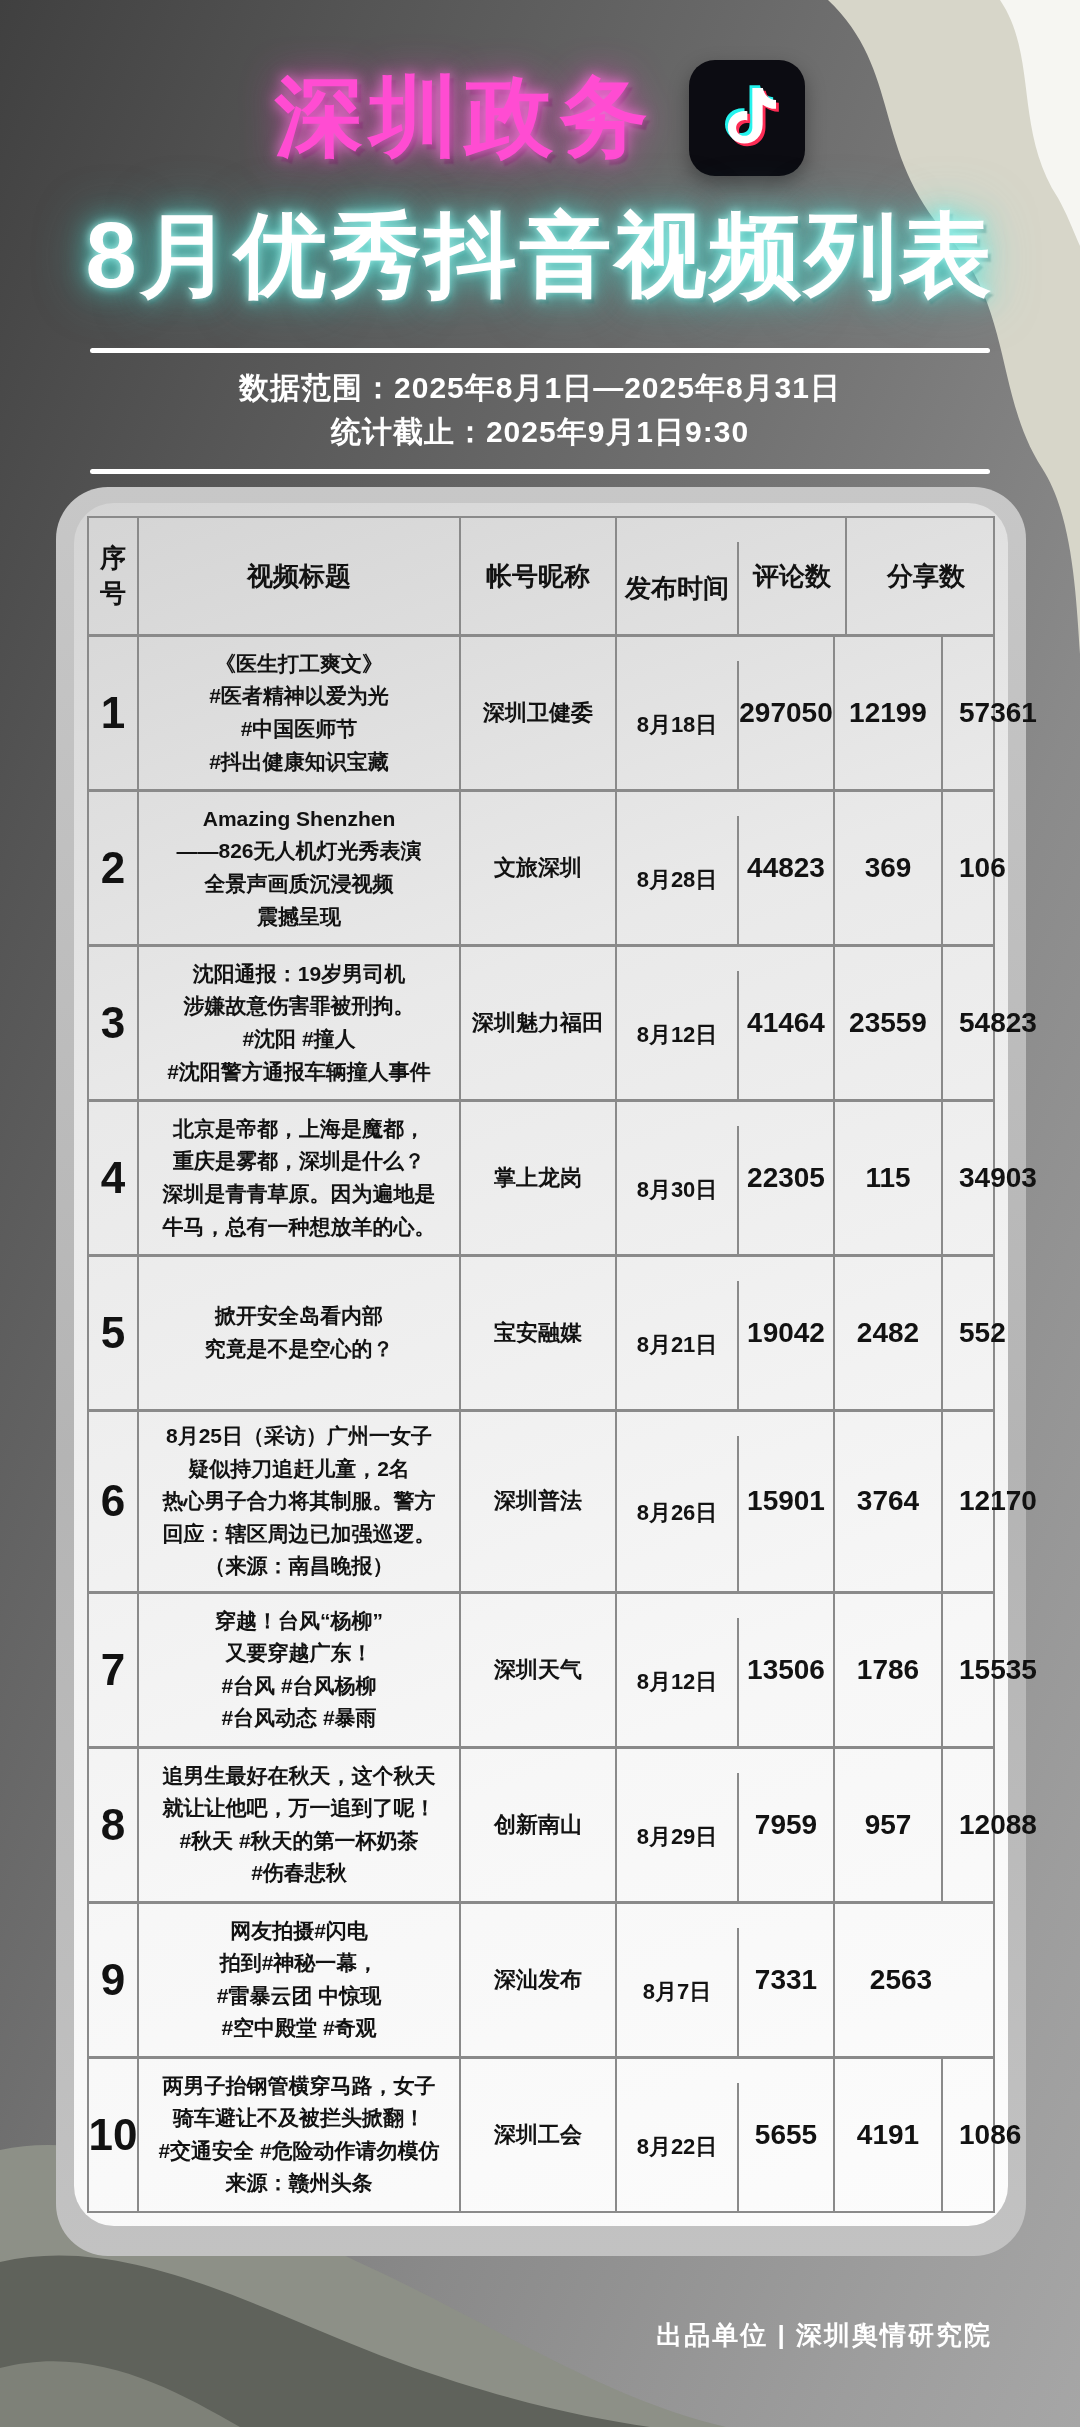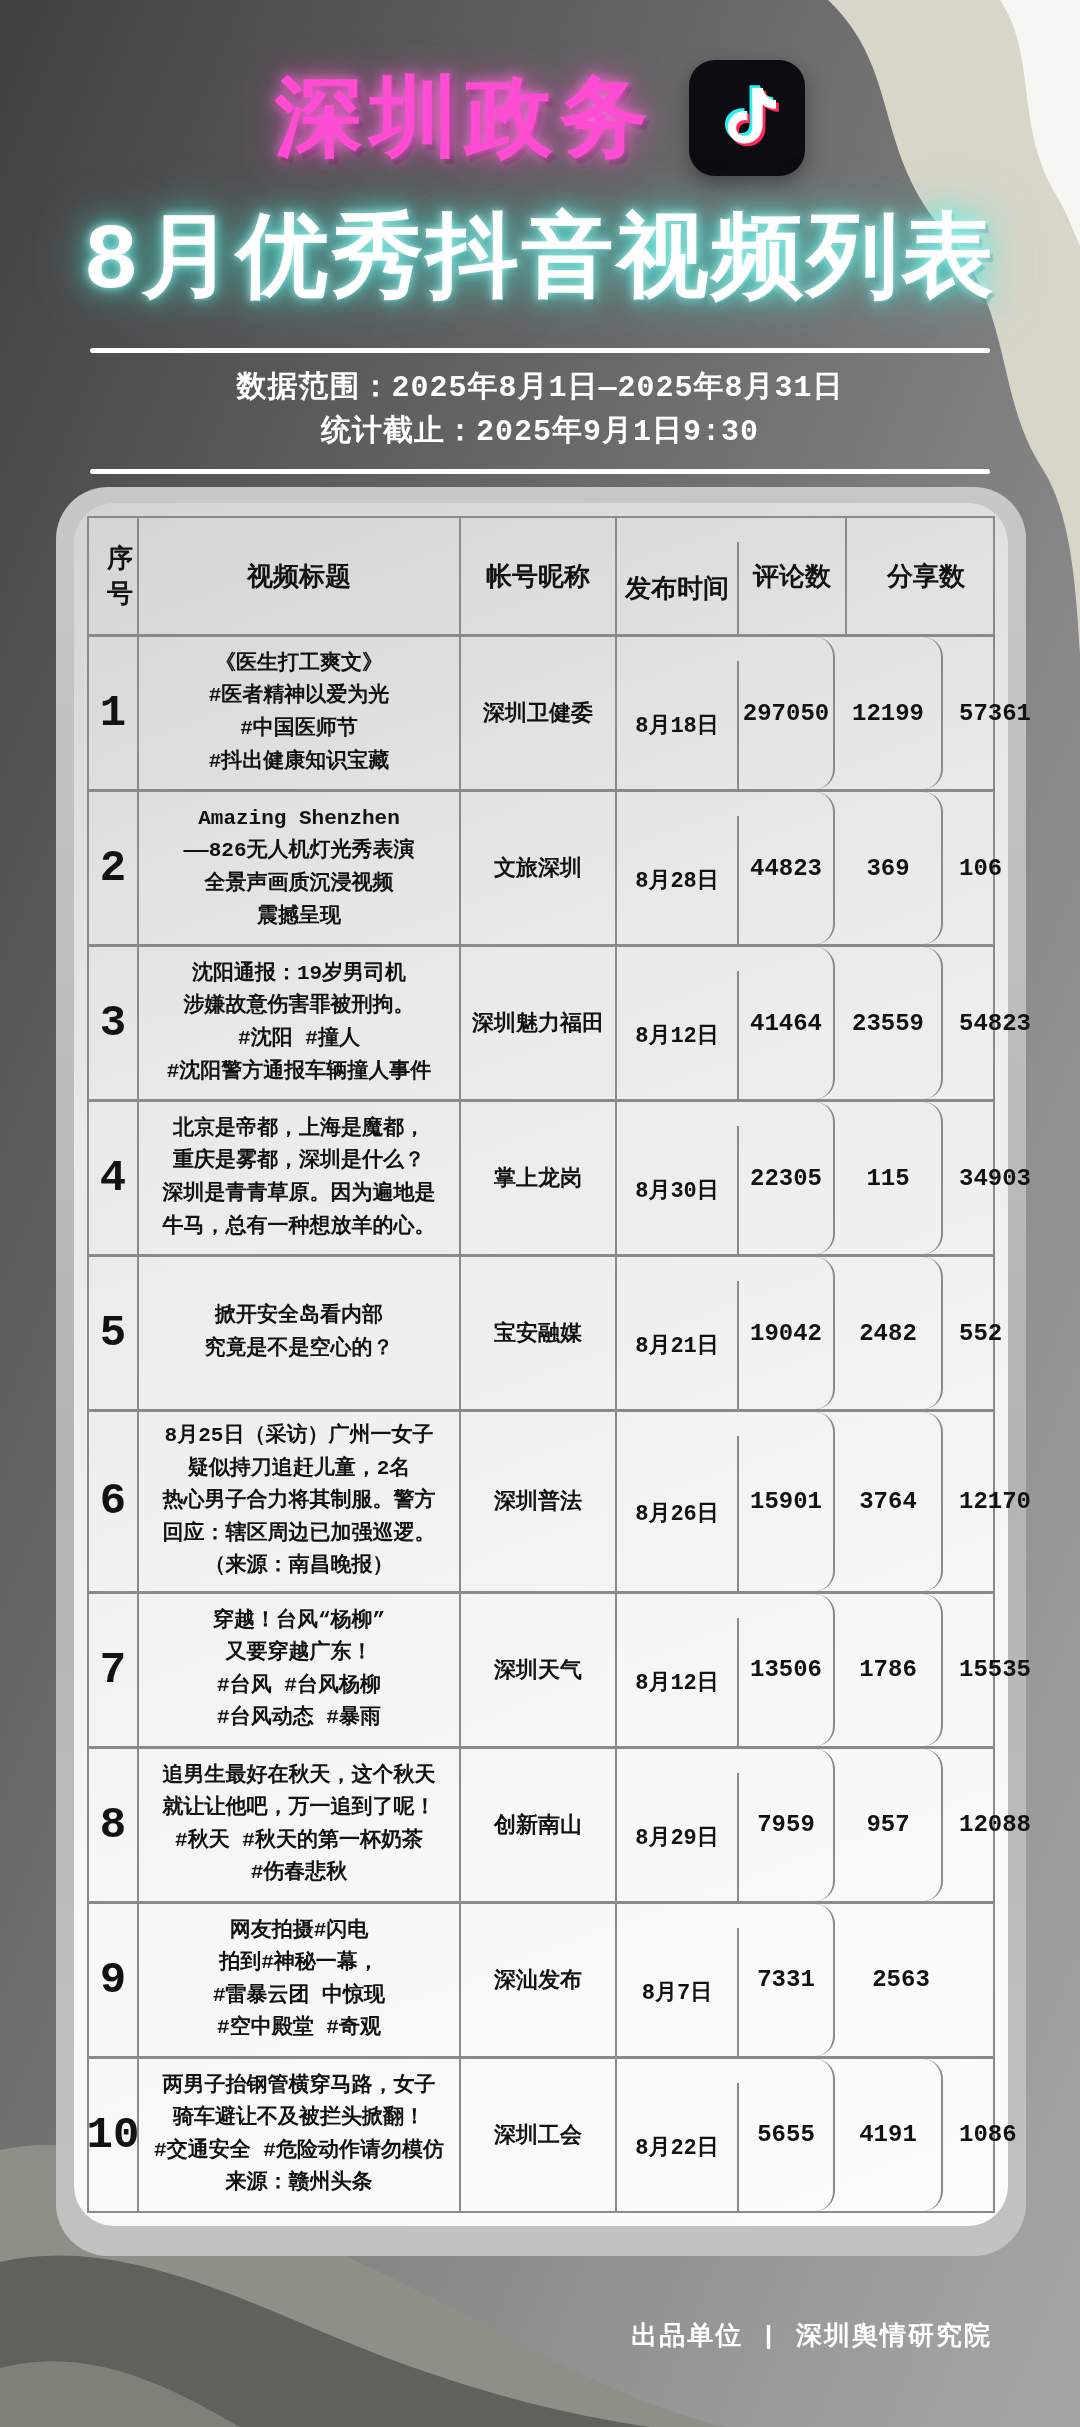--- a/index.html
+++ b/index.html
@@ -1,19 +1,19 @@
 <!DOCTYPE html>
 <html lang="zh"><head>
 <meta charset="utf-8">
 <style>
   html,body{margin:0;padding:0;}
   body{width:1080px;height:2427px;background:#6e6e6e;}
   .page{
     position:relative;width:1080px;height:2427px;overflow:hidden;
-    font-family:Liberation Mono, monospace;
+    font-family:Liberation Sans, sans-serif;
     background:linear-gradient(112deg,#404040 0%,#555555 18%,#6f6f6f 42%,#8a8a8a 66%,#9d9d9d 88%,#a6a6a6 100%);
   }
   svg.deco{position:absolute;left:0;top:0;z-index:0;pointer-events:none;}
   .content-layer{position:absolute;inset:0;z-index:1;}
 
   
   .title-row{position:absolute;top:58px;left:0;right:0;display:flex;justify-content:center;align-items:center;gap:34px;}
   .title-main{
     font-size:88px;font-weight:900;letter-spacing:7px;color:#ff4cd2;
     text-shadow:0 0 14px rgba(255,120,225,.95),0 0 36px rgba(255,60,205,.8),4px 5px 2px rgba(70,0,60,.35);
@@ -47,33 +47,33 @@
   }
   .grid{border:2px solid #8a8a8a;display:flex;flex-direction:column;color:#121212;}
   .t-body{display:contents;}
   .t-row{display:flex;border-top:3px solid #8a8a8a;min-height:152px;}
   .t-row.header{border-top:none;min-height:116px;}
   .td,.th{
     display:flex;align-items:center;justify-content:center;text-align:center;
     padding:8px 4px;box-sizing:border-box;border-right:2px solid #8a8a8a;
   }
   .td:last-child,.th:last-child{border-right:none;margin-left:12px;}
-  .col0{width:50px;flex:none;text-align:right;}
+  .col0{width:50px;flex:none;}
   .col1{width:322px;flex:none;}
   .col2{width:156px;flex:none;}
   .col3{width:122px;flex:none;margin-top:24px;}
   .col4{width:96px;flex:none;}
   .col5{width:108px;flex:none;}
   .col6{flex:1;}
   .th{font-size:26px;font-weight:bold;}
   .cell-rank{font-size:44px;font-weight:bold;}
   .cell-title{font-size:21px;font-weight:600;line-height:1.55;white-space:pre-line;}
   .cell-account{font-size:22px;font-weight:600;}
   .cell-date{font-size:22px;font-weight:600;}
-  .cell-likes,.cell-comments,.cell-shares{font-size:24px;font-weight:600;border-radius:20px;}
+  .cell-likes,.cell-comments,.cell-shares{font-size:28px;font-weight:600;}
 
   
   .footer{
     position:absolute;top:2302px;right:88px;
     font-size:26px;font-weight:bold;color:#ffffff;letter-spacing:2px;margin-top:16px;
   }
 </style>
 </head>
 <body>
 

